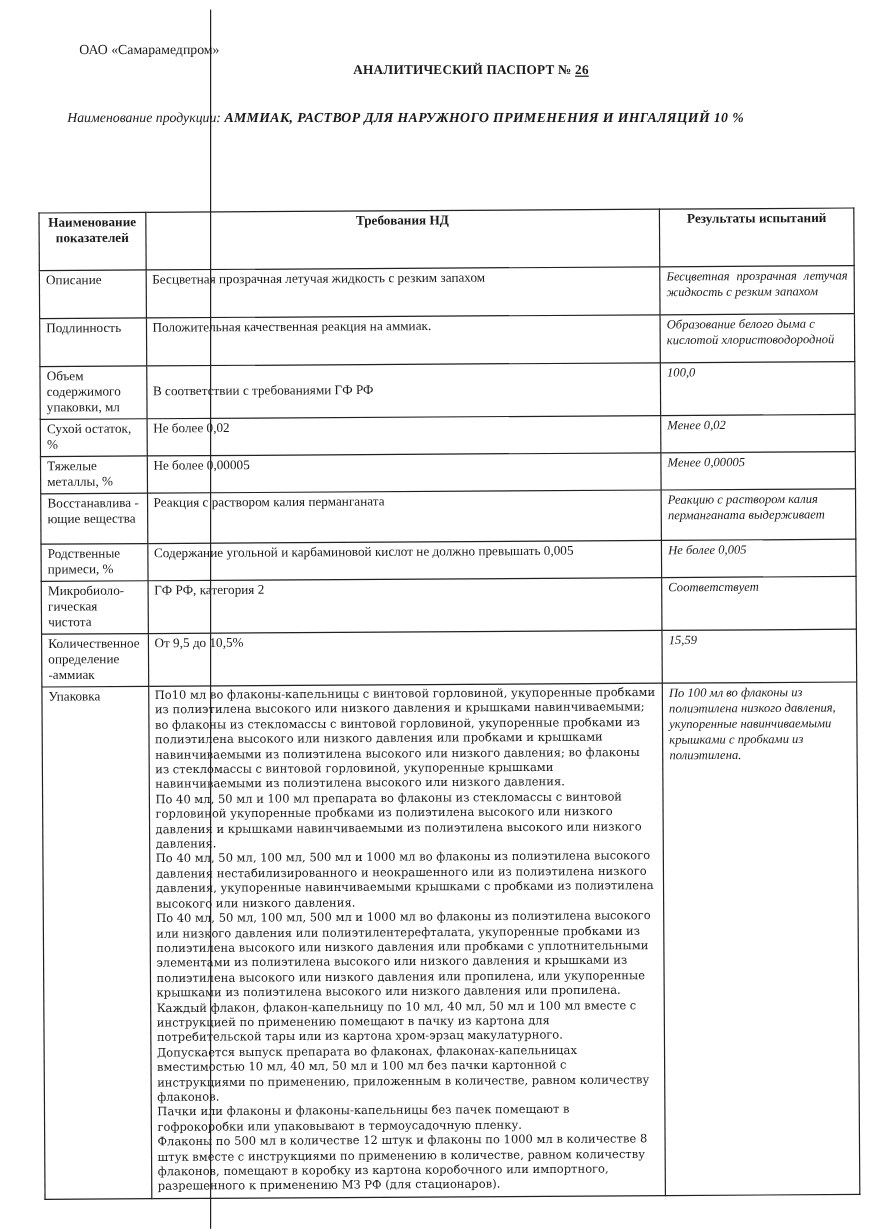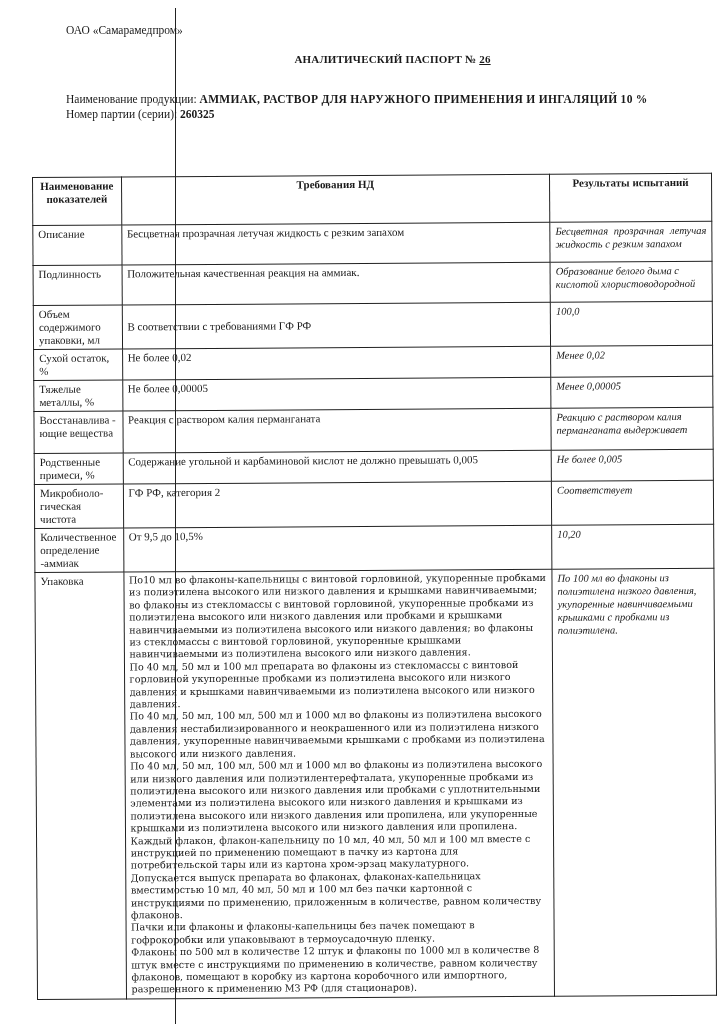--- a/index.html
+++ b/index.html
@@ -5,30 +5,30 @@
     html, body { margin: 0; padding: 0; background: #ffffff; }
     body {
       width: 725px; height: 1024px; position: relative; overflow: hidden;
       font-family: "Liberation Serif", serif; color: #1a1a1a;
     }
     .scan-line {
       position: absolute; left: 175px; top: 8px; width: 1px; height: 1016px;
       background: #222;
     }
     .company {
-      position: absolute; left: 66px; top: 24px; font-size: 11.5px;
+      position: absolute; left: 66px; top: 36px; font-size: 11.5px;
     }
     .title {
       position: absolute; left: 0; width: 725px; top: 53px; text-align: center;
       font-size: 11px; font-weight: bold; letter-spacing: 0.2px;
       padding-left: 60px; box-sizing: border-box;
     }
     .title .num { text-decoration: underline; }
     .meta {
-      position: absolute; left: 66px; top: 92px; width: 640px; font-size: 11.5px; line-height: 14.5px;
+      position: absolute; left: 56px; top: 92px; width: 640px; font-size: 11.5px; line-height: 14.5px; font-style: italic;
     }
     .meta .row { white-space: nowrap; }
     .meta b { font-weight: bold; }
     .meta .product-name { letter-spacing: 0.3px; }
 
     table.passport {
       position: absolute; left: 32px; top: 177px; width: 680px;
       border-collapse: collapse; font-size: 11px; line-height: 13px;
       transform: rotate(-0.35deg); transform-origin: top left;
     }
@@ -51,23 +51,20 @@
 
 <div class="company">ОАО «Самарамедпром»</div>
 
 <div class="title">
   <span>АНАЛИТИЧЕСКИЙ ПАСПОРТ № </span><span class="num">26</span>
 </div>
 
 <div class="meta">
   <div class="row">
     <span>Наименование продукции: </span><b class="product-name">АММИАК, РАСТВОР ДЛЯ НАРУЖНОГО ПРИМЕНЕНИЯ И ИНГАЛЯЦИЙ 10 %</b>
-  </div>
-  <div class="row">
-    <span>Номер партии (серии): </span><b>260325</b>
   </div>
 </div>
 
 <table class="passport">
   <tbody>
       <tr style="height:48px;">
     <th class="c1">Наименование показателей</th>
     <th class="c2">Требования НД</th>
     <th class="c3">Результаты испытаний</th>
   </tr>
@@ -107,21 +104,21 @@
     <td class="result">Не более 0,005</td>
   </tr>
   <tr style="height:40px;">
     <td>Микробиоло- гическая чистота</td>
     <td>ГФ РФ, категория 2</td>
     <td class="result">Соответствует</td>
   </tr>
   <tr style="height:42px;">
     <td>Количественное определение -аммиак</td>
     <td>От  9,5 до 10,5%</td>
-    <td class="result">10,20</td>
+    <td class="result">15,59</td>
   </tr>
   <tr>
     <td>Упаковка</td>
     <td class="pack-text">
       <p>По10 мл во флаконы-капельницы с винтовой горловиной, укупоренные пробками из полиэтилена высокого или низкого давления и крышками навинчиваемыми; во флаконы из стекломассы с винтовой горловиной, укупоренные пробками из полиэтилена высокого или низкого давления или пробками  и крышками навинчиваемыми из полиэтилена высокого или низкого давления; во флаконы из стекломассы с винтовой горловиной, укупоренные крышками навинчиваемыми из полиэтилена высокого или низкого давления.</p>
       <p>По 40 мл, 50 мл и 100 мл препарата во флаконы из стекломассы с винтовой горловиной укупоренные пробками из полиэтилена высокого или низкого давления и крышками навинчиваемыми из полиэтилена высокого или низкого давления.</p>
       <p>По 40 мл, 50 мл, 100 мл, 500 мл и 1000 мл во флаконы из полиэтилена высокого давления нестабилизированного и неокрашенного или из полиэтилена низкого давления, укупоренные навинчиваемыми крышками с пробками из полиэтилена высокого или низкого давления.</p>
       <p>По 40 мл, 50 мл, 100 мл, 500 мл и 1000 мл во флаконы из полиэтилена высокого или низкого давления или полиэтилентерефталата, укупоренные пробками из полиэтилена высокого или низкого давления или пробками с уплотнительными элементами из полиэтилена высокого или низкого давления и крышками из полиэтилена высокого или низкого давления или пропилена, или укупоренные крышками из полиэтилена высокого или низкого давления или пропилена.</p>
       <p>Каждый флакон, флакон-капельницу по 10 мл, 40 мл, 50 мл и 100 мл вместе  с инструкцией по применению помещают в пачку из картона для потребительской тары или из картона хром-эрзац макулатурного.</p>
       <p>Допускается выпуск препарата во флаконах, флаконах-капельницах вместимостью 10 мл, 40 мл, 50 мл и 100 мл без пачки картонной с инструкциями по применению,  приложенным в количестве, равном количеству флаконов.</p>

